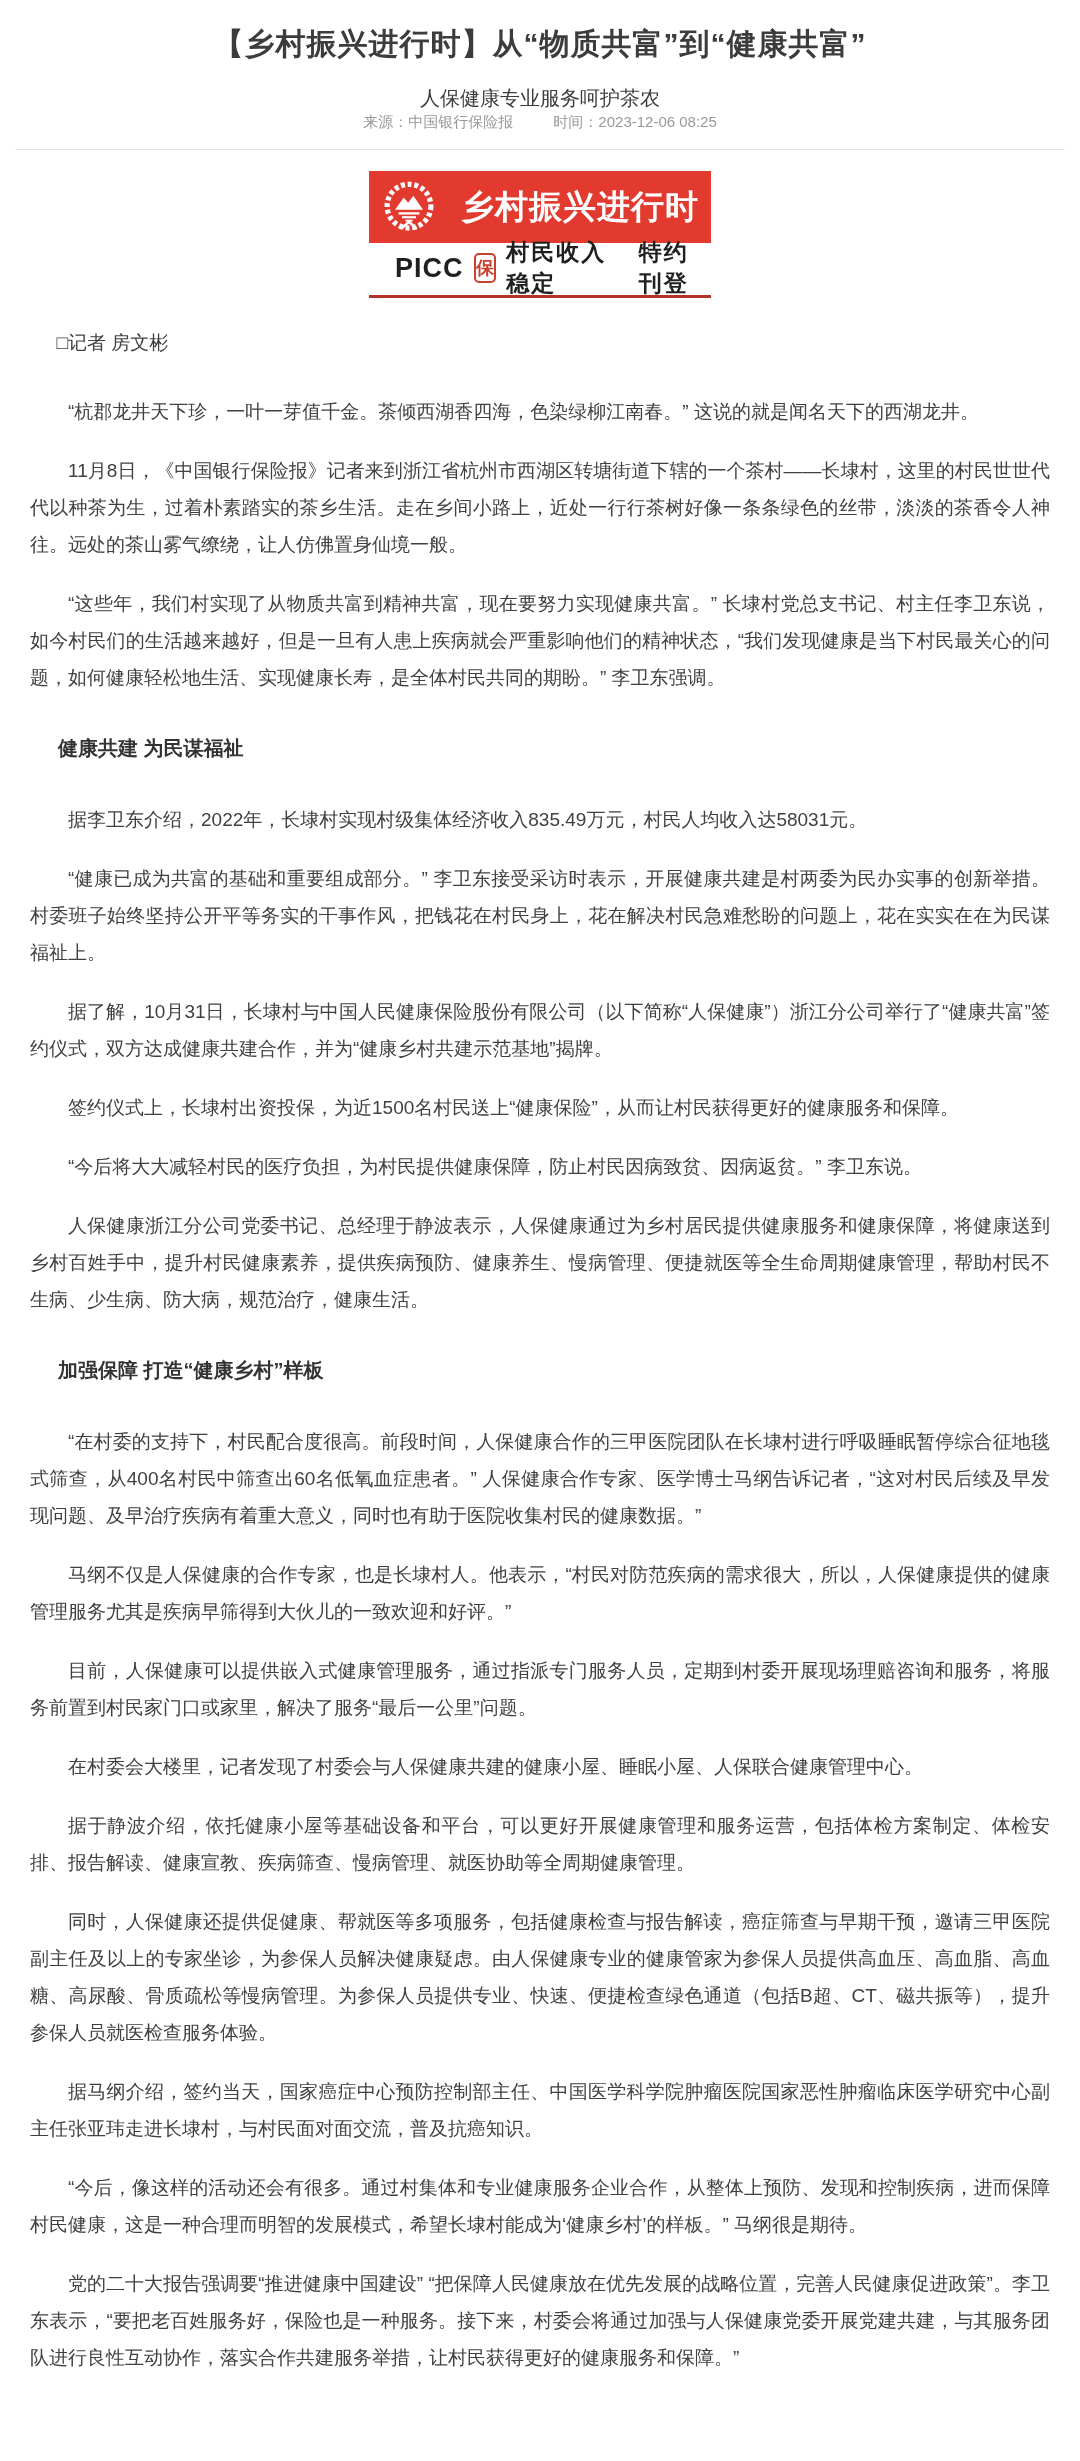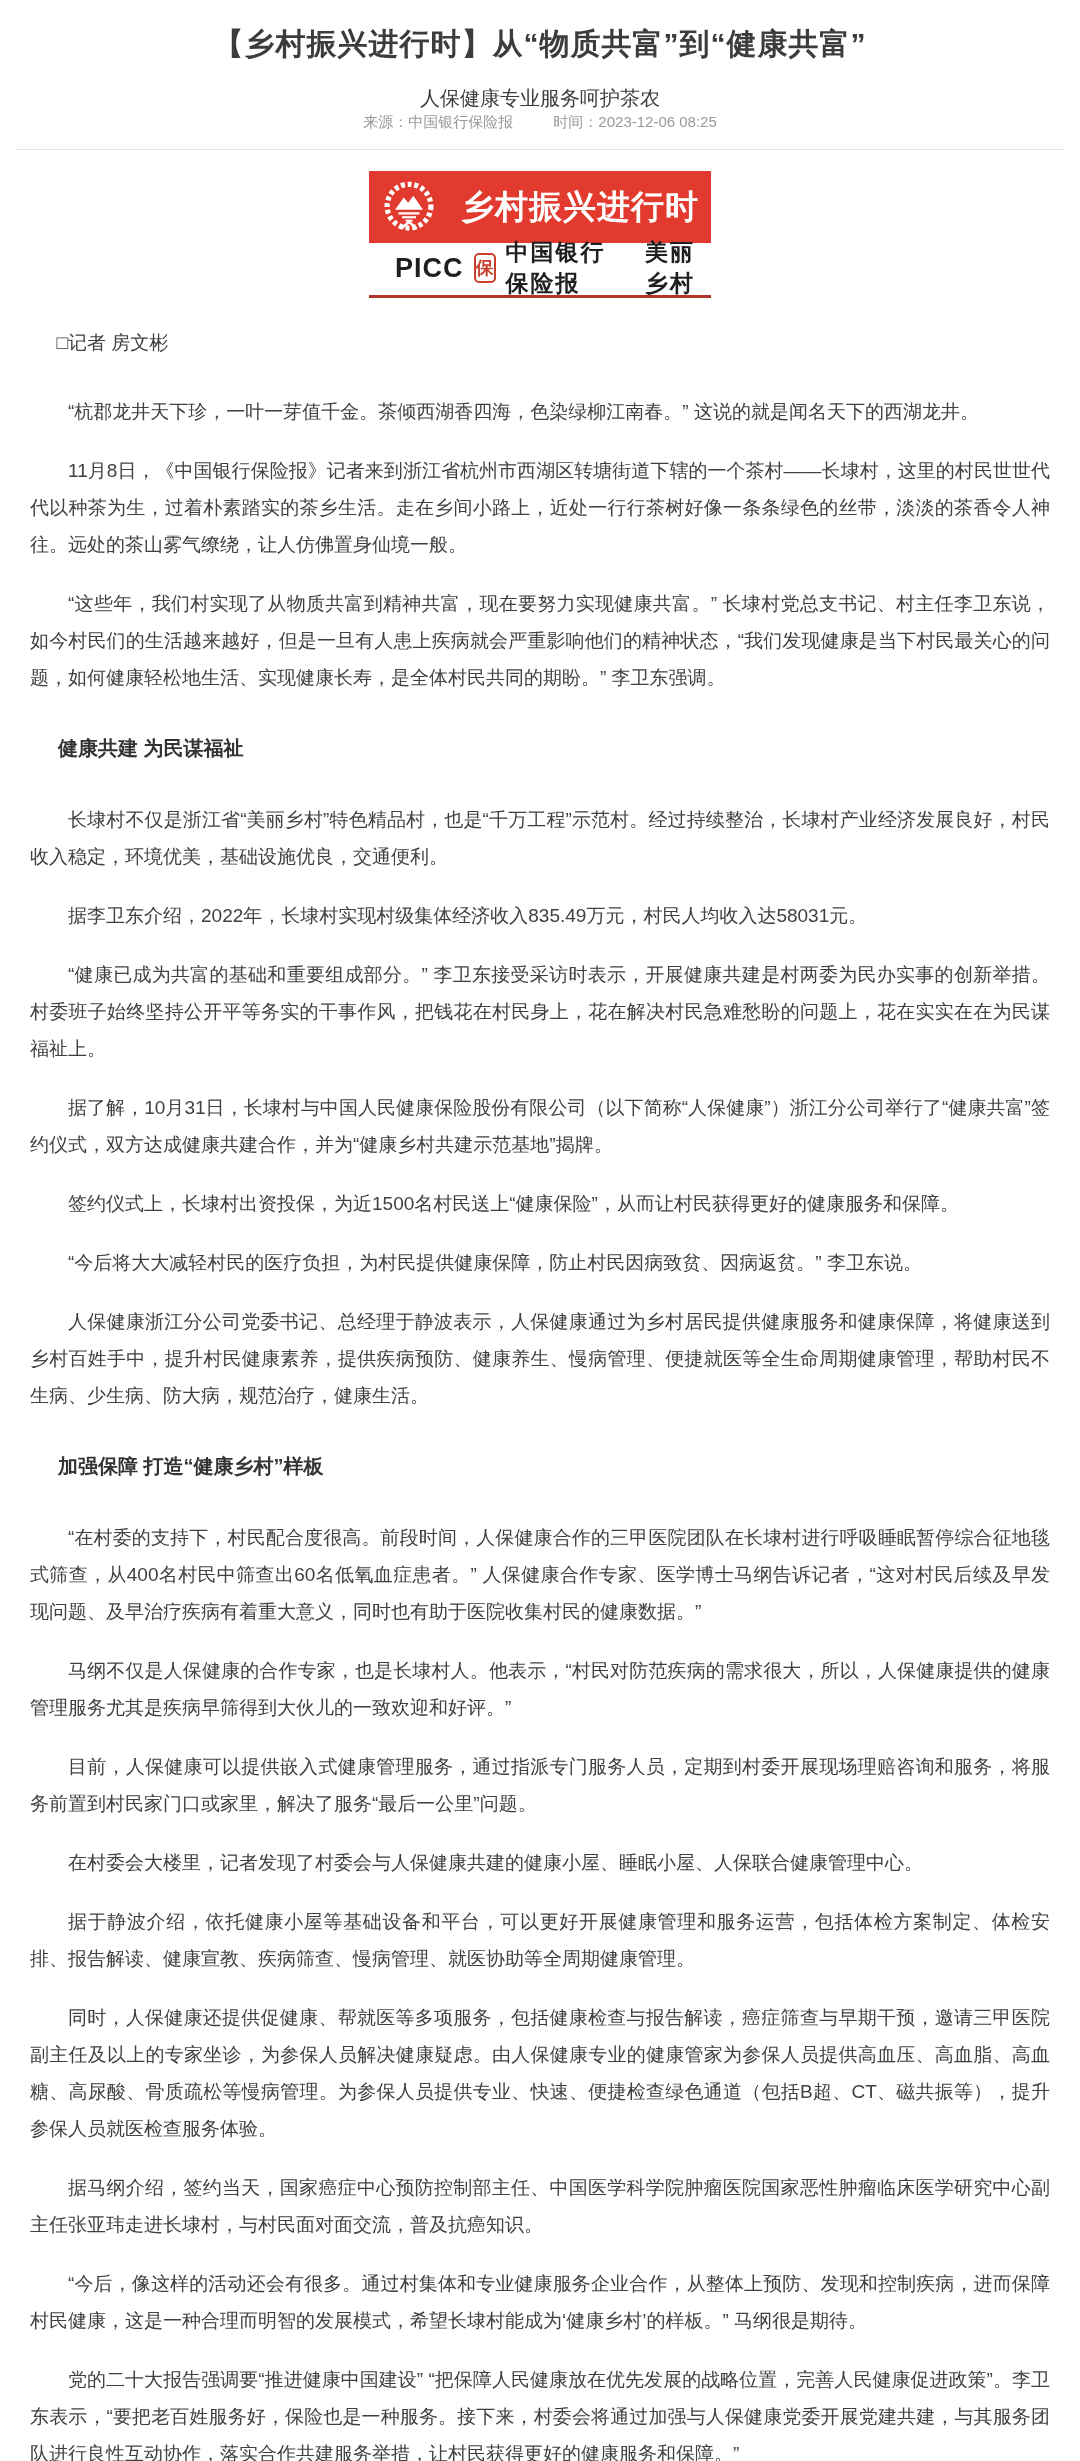--- a/index.html
+++ b/index.html
@@ -92,33 +92,32 @@
 
       <rect x="20" y="38" width="24" height="2.6" fill="#ffffff"></rect>
       <rect x="24" y="42.5" width="16" height="2.4" fill="#ffffff"></rect>
       <rect x="28" y="46.5" width="8" height="2.2" fill="#ffffff"></rect>
     </svg>
     <div class="banner-headline">乡村振兴进行时</div>
   </div>
   <div class="banner-brand">
     <span class="brand-abbr">PICC</span>
     <span class="brand-seal">保</span>
-    <span class="brand-name">中国银行保险报</span>
-    <span class="brand-note">美丽乡村</span>
+    <span class="brand-name">村民收入稳定</span>
+    <span class="brand-note">特约刊登</span>
   </div>
   <div class="banner-underline"></div>
 </div>
 
 <article class="article">
   <p class="byline">□记者 房文彬</p>
   <p class="para">“杭郡龙井天下珍，一叶一芽值千金。茶倾西湖香四海，色染绿柳江南春。” 这说的就是闻名天下的西湖龙井。</p>
   <p class="para">11月8日，《中国银行保险报》记者来到浙江省杭州市西湖区转塘街道下辖的一个茶村——长埭村，这里的村民世世代代以种茶为生，过着朴素踏实的茶乡生活。走在乡间小路上，近处一行行茶树好像一条条绿色的丝带，淡淡的茶香令人神往。远处的茶山雾气缭绕，让人仿佛置身仙境一般。</p>
   <p class="para">“这些年，我们村实现了从物质共富到精神共富，现在要努力实现健康共富。” 长埭村党总支书记、村主任李卫东说，如今村民们的生活越来越好，但是一旦有人患上疾病就会严重影响他们的精神状态，“我们发现健康是当下村民最关心的问题，如何健康轻松地生活、实现健康长寿，是全体村民共同的期盼。” 李卫东强调。</p>
   <h2 class="section-heading">健康共建 为民谋福祉</h2>
-  <p class="para">长埭村不仅是浙江省“美丽乡村”特色精品村，也是“千万工程”示范村。经过持续整治，长埭村产业经济发展良好，村民收入稳定，环境优美，基础设施优良，交通便利。</p>
   <p class="para">据李卫东介绍，2022年，长埭村实现村级集体经济收入835.49万元，村民人均收入达58031元。</p>
   <p class="para">“健康已成为共富的基础和重要组成部分。” 李卫东接受采访时表示，开展健康共建是村两委为民办实事的创新举措。村委班子始终坚持公开平等务实的干事作风，把钱花在村民身上，花在解决村民急难愁盼的问题上，花在实实在在为民谋福祉上。</p>
   <p class="para">据了解，10月31日，长埭村与中国人民健康保险股份有限公司（以下简称“人保健康”）浙江分公司举行了“健康共富”签约仪式，双方达成健康共建合作，并为“健康乡村共建示范基地”揭牌。</p>
   <p class="para">签约仪式上，长埭村出资投保，为近1500名村民送上“健康保险”，从而让村民获得更好的健康服务和保障。</p>
   <p class="para">“今后将大大减轻村民的医疗负担，为村民提供健康保障，防止村民因病致贫、因病返贫。” 李卫东说。</p>
   <p class="para">人保健康浙江分公司党委书记、总经理于静波表示，人保健康通过为乡村居民提供健康服务和健康保障，将健康送到乡村百姓手中，提升村民健康素养，提供疾病预防、健康养生、慢病管理、便捷就医等全生命周期健康管理，帮助村民不生病、少生病、防大病，规范治疗，健康生活。</p>
   <h2 class="section-heading">加强保障 打造“健康乡村”样板</h2>
   <p class="para">“在村委的支持下，村民配合度很高。前段时间，人保健康合作的三甲医院团队在长埭村进行呼吸睡眠暂停综合征地毯式筛查，从400名村民中筛查出60名低氧血症患者。” 人保健康合作专家、医学博士马纲告诉记者，“这对村民后续及早发现问题、及早治疗疾病有着重大意义，同时也有助于医院收集村民的健康数据。”</p>
   <p class="para">马纲不仅是人保健康的合作专家，也是长埭村人。他表示，“村民对防范疾病的需求很大，所以，人保健康提供的健康管理服务尤其是疾病早筛得到大伙儿的一致欢迎和好评。”</p>
   <p class="para">目前，人保健康可以提供嵌入式健康管理服务，通过指派专门服务人员，定期到村委开展现场理赔咨询和服务，将服务前置到村民家门口或家里，解决了服务“最后一公里”问题。</p>

